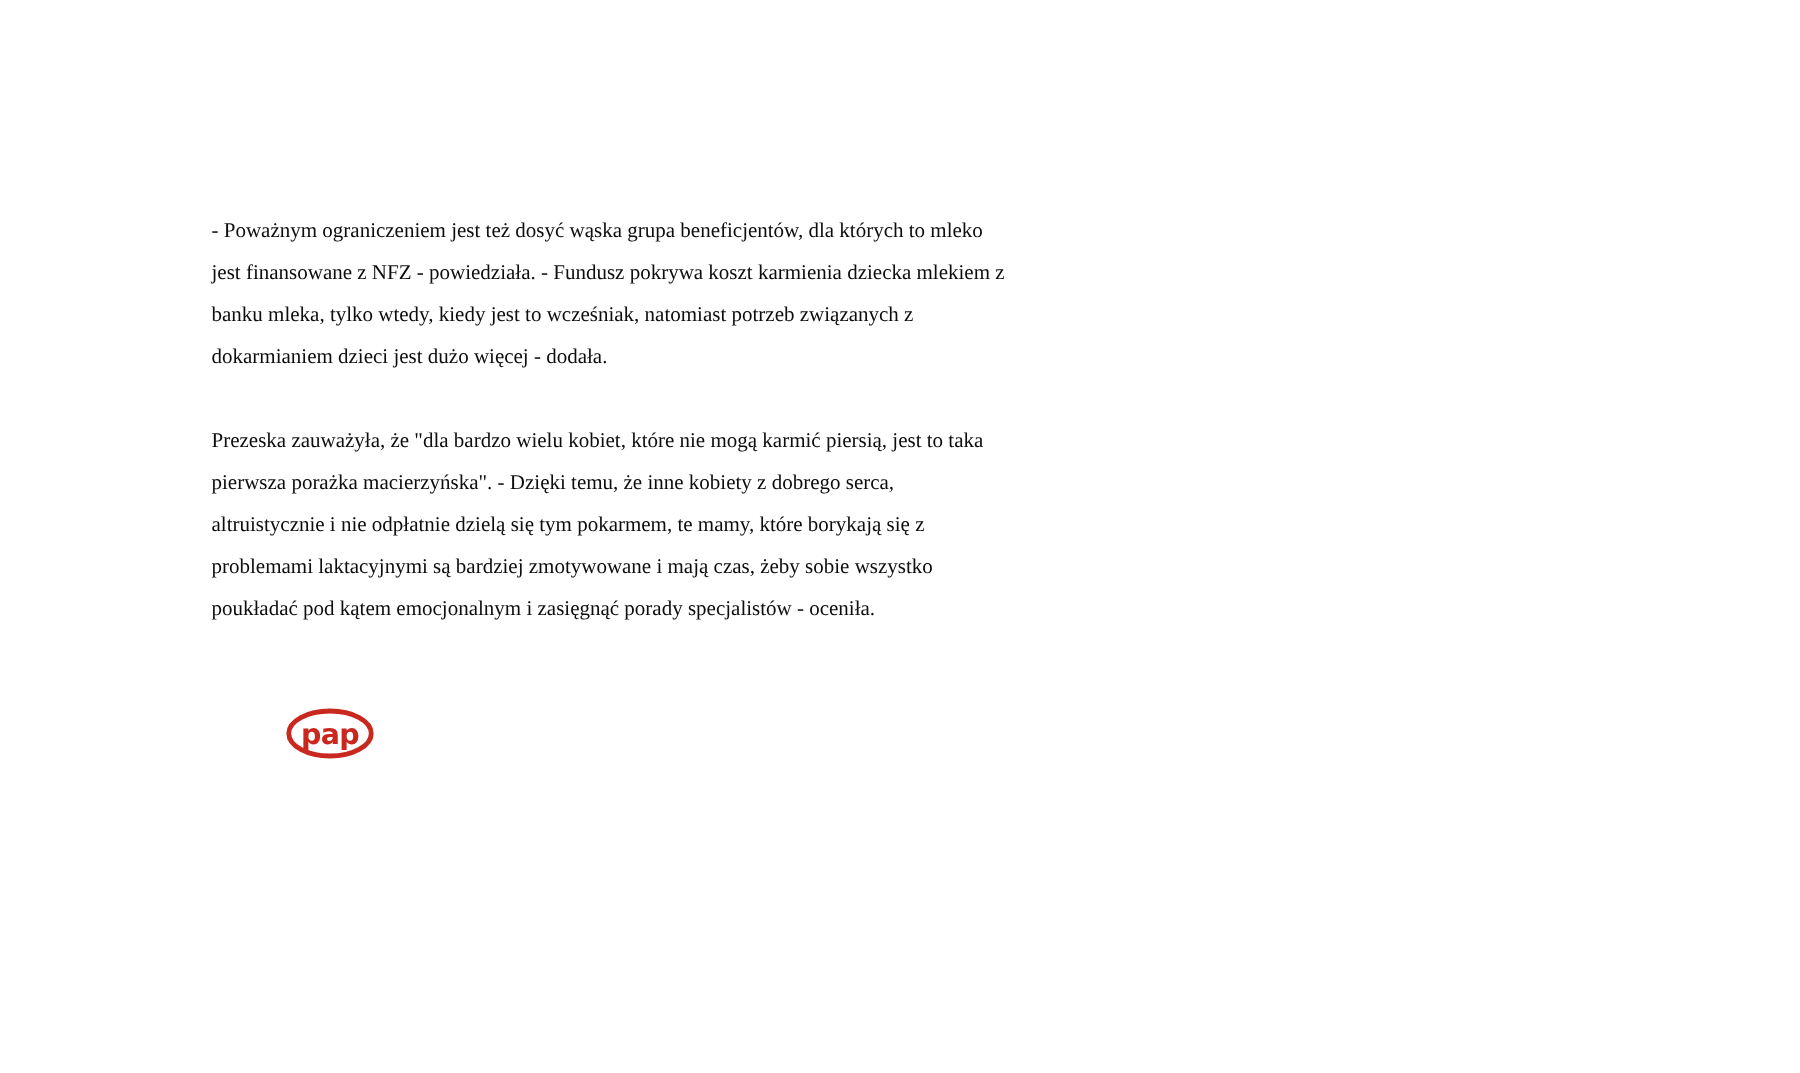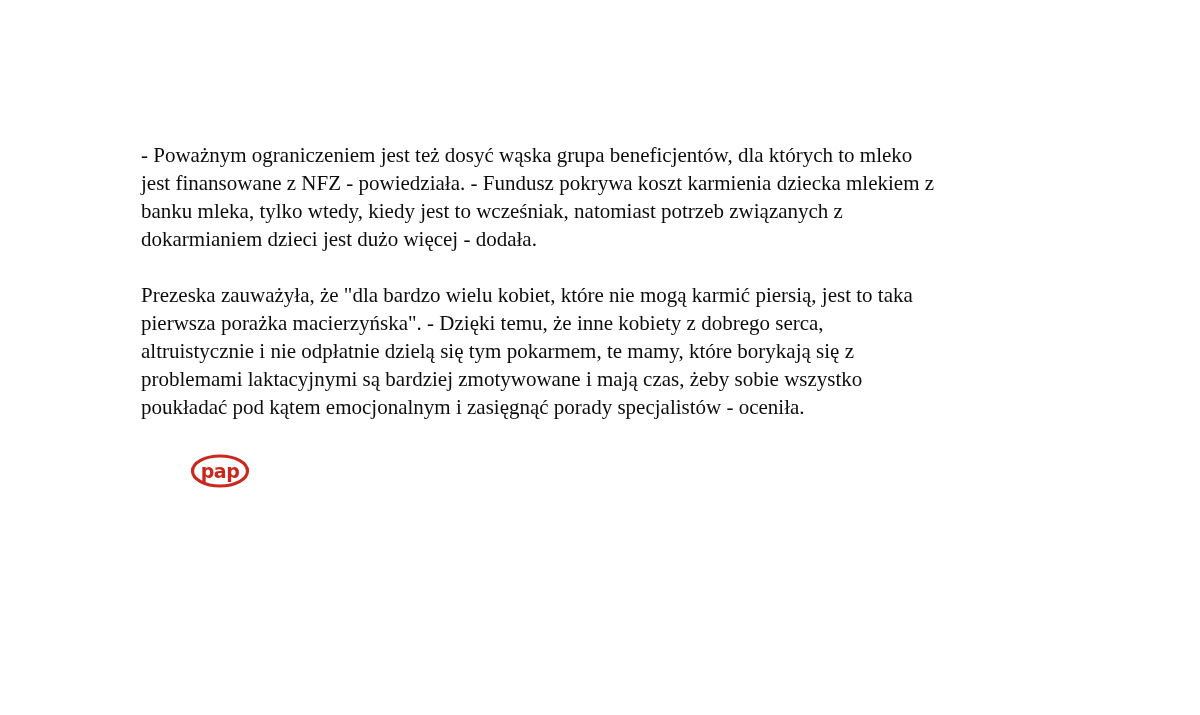--- a/index.html
+++ b/index.html
@@ -15,32 +15,32 @@
     width: 1200px;
     height: 715px;
     background: #ffffff;
   }
   .article {
     position: absolute;
     left: 141px;
     top: 141px;
     width: 960px;
     font-family: "Liberation Serif", "DejaVu Serif", serif;
-    font-size: 21px;
+    font-size: 14px;
     line-height: 28px;
     color: #0d0d0d;
   }
   .article p {
     margin: 0 0 28px 0;
     white-space: pre-line;
   }
   .logo-wrap {
     position: absolute;
     left: 190px;
-    top: 454px;
+    top: 472px;
     width: 60px;
     height: 34px;
   }
   .logo-wrap svg {
     display: block;
   }
 </style>
 </head>
 <body>
 

